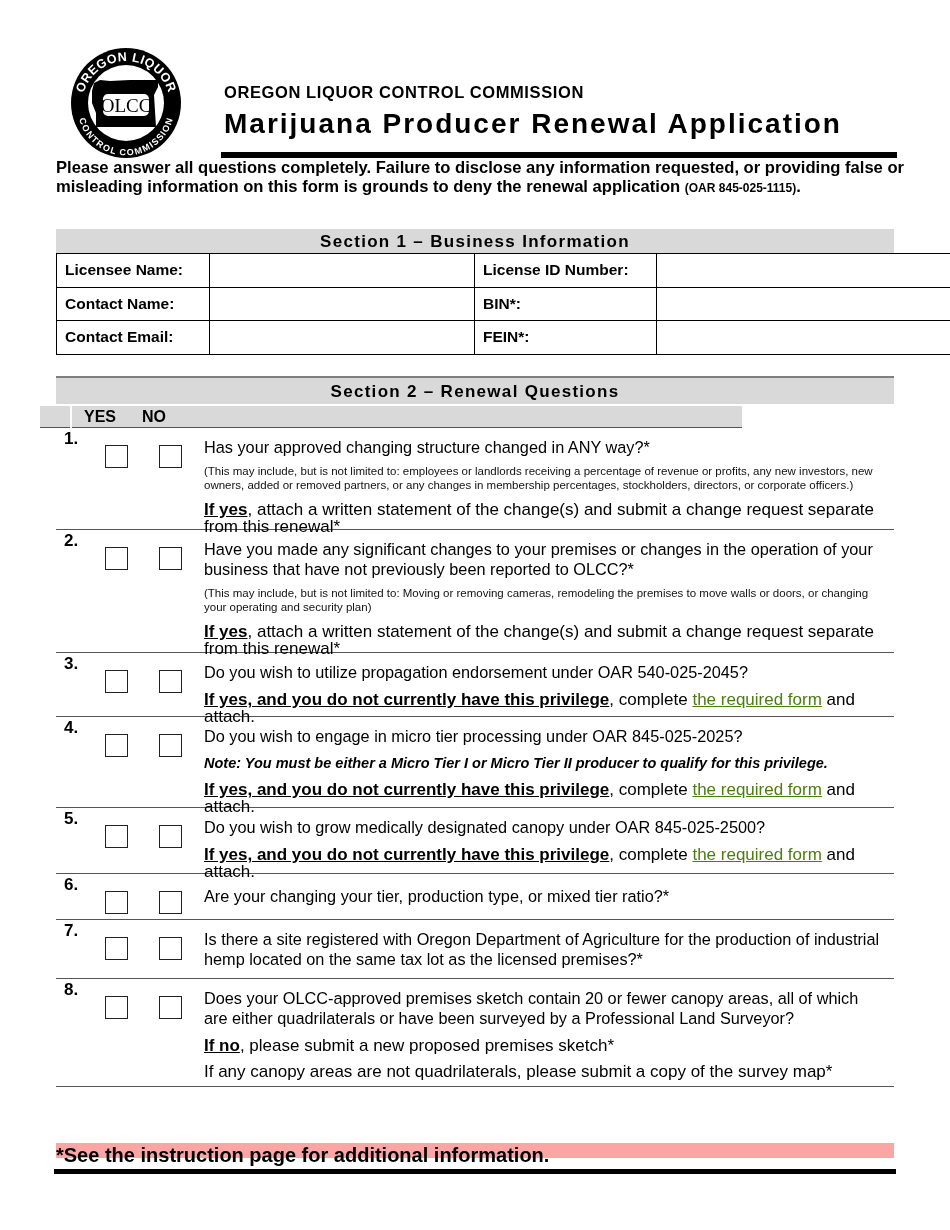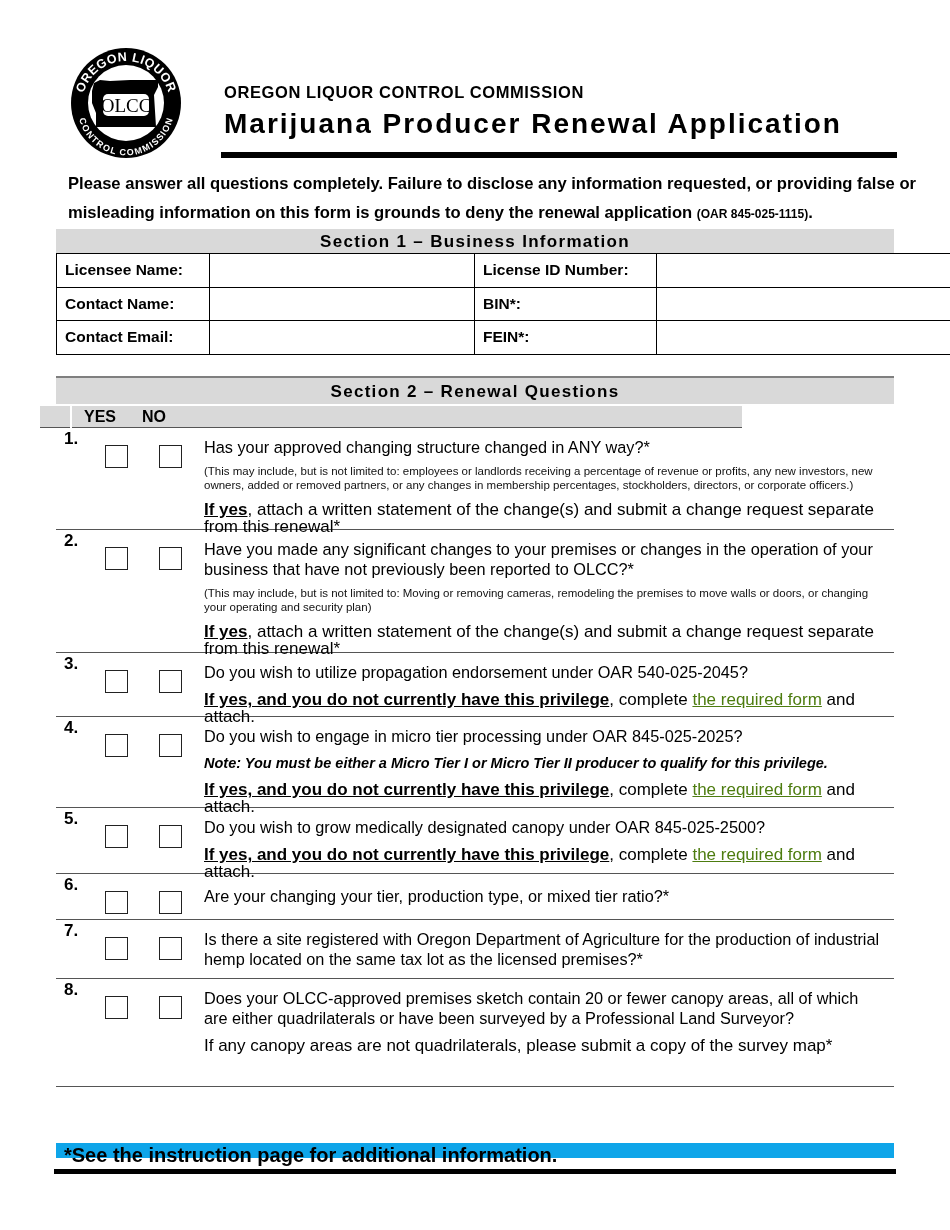--- a/index.html
+++ b/index.html
@@ -5,21 +5,21 @@
   * { box-sizing: border-box; margin: 0; padding: 0; }
   html, body { width: 950px; height: 1230px; background: #ffffff; }
   body { position: relative; font-family: "Liberation Sans", sans-serif; color: #000; overflow: hidden; }
 
   
   .logo { position: absolute; left: 70px; top: 47px; width: 112px; height: 112px; }
   .agency { position: absolute; left: 224px; top: 83px; font-size: 16.5px; font-weight: bold; letter-spacing: 0.6px; }
   .title { position: absolute; left: 224px; top: 108px; font-size: 28px; font-weight: bold; letter-spacing: 2px; }
   .title-rule { position: absolute; left: 221px; top: 152px; width: 676px; height: 6px; background: #000; }
 
-  .intro { position: absolute; left: 56px; top: 169px; width: 850px; font-size: 16.6px; font-weight: bold; line-height: 29px; margin-left: 12px; }
+  .intro { position: absolute; left: 56px; top: 158px; width: 850px; font-size: 16.6px; font-weight: bold; line-height: 19px; }
   .intro .small { font-size: 12px; }
 
   
   .sec-head { position: absolute; left: 56px; width: 838px; height: 24px; background: #d9d9d9;
               text-align: center; font-weight: bold; font-size: 17px; letter-spacing: 1.3px; line-height: 26px; }
   .sec1-head { top: 229px; }
   .sec2-head { top: 376px; border-top: 2px solid #7f7f7f; height: 28px; line-height: 27px; }
 
   
   table.biz { position: absolute; left: 56px; top: 253px; width: 920px; border-collapse: collapse; }
@@ -43,22 +43,22 @@
   .q .cb.yes { left: 49px; }
   .q .cb.no { left: 103px; }
   .q .body { position: absolute; left: 148px; right: 12px; top: 9px; }
   .q .text { font-size: 16.3px; line-height: 20px; }
   .q .paren { font-size: 11.5px; line-height: 14px; margin-top: 7px; color: #111; }
   .q .note { font-size: 17px; line-height: 17px; margin-top: 9px; }
   .q .ital { font-size: 14.5px; font-style: italic; font-weight: bold; margin-top: 8px; line-height: 18px; }
   .q u.b { font-weight: bold; }
   .q a { color: #4d7c0f; text-decoration: underline; }
 
-  .footer-box { position: absolute; left: 56px; top: 1143px; width: 838px; height: 15px; background: #0ea5e9;
-                font-size: 20px; font-weight: bold; padding-left: 8px; line-height: 25px; }
+  .footer-box { position: absolute; left: 56px; top: 1143px; width: 838px; height: 15px; background: #fca5a5;
+                font-size: 20px; font-weight: bold; padding-left: 0; line-height: 25px; }
   .footer-rule { position: absolute; left: 54px; top: 1169px; width: 842px; height: 5px; background: #000; }
   .footer-meta { position: absolute; right: 55px; top: 1247px; font-size: 13px; }
   .footer-meta b { font-weight: bold; }
 </style>
 </head>
 <body>
 
 <svg class="logo" viewBox="0 0 112 112">
   <circle cx="56" cy="56" r="55" fill="#000"></circle>
   <circle cx="56" cy="56" r="38" fill="#fff"></circle>
@@ -186,19 +186,20 @@
     <div class="text">Is there a site registered with Oregon Department of Agriculture for the production of industrial hemp located on the same tax lot as the licensed premises?*</div>
   </div>
 </div>
 
 <div class="q" style="top:979px;height:108px;">
   <div class="num">8.</div>
   <div class="cb yes"></div>
   <div class="cb no"></div>
   <div class="body">
     <div class="text">Does your OLCC-approved premises sketch contain 20 or fewer canopy areas, all of which are either quadrilaterals or have been surveyed by a Professional Land Surveyor?</div>
+    <div class="note"><u class="b">If no</u><span>, please submit a new proposed premises sketch*</span></div>
     <div class="note">If any canopy areas are not quadrilaterals, please submit a copy of the survey map*</div>
   </div>
 </div>
 
 <div class="footer-box">*See the instruction page for additional information.</div>
 <div class="footer-rule"></div>
 <div class="footer-meta"><b>[FORM MJ 17-2025] mj_app_pro_renewal</b><span> (rev 20190111) Page 1 of 2</span></div>
 
 </body></html>

